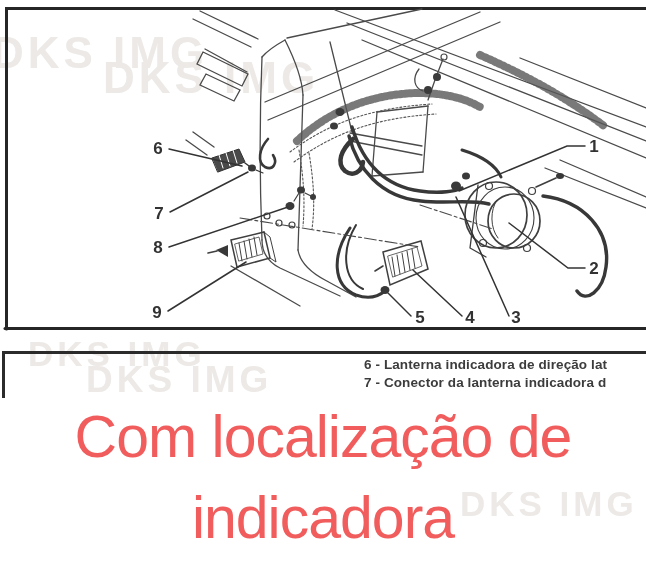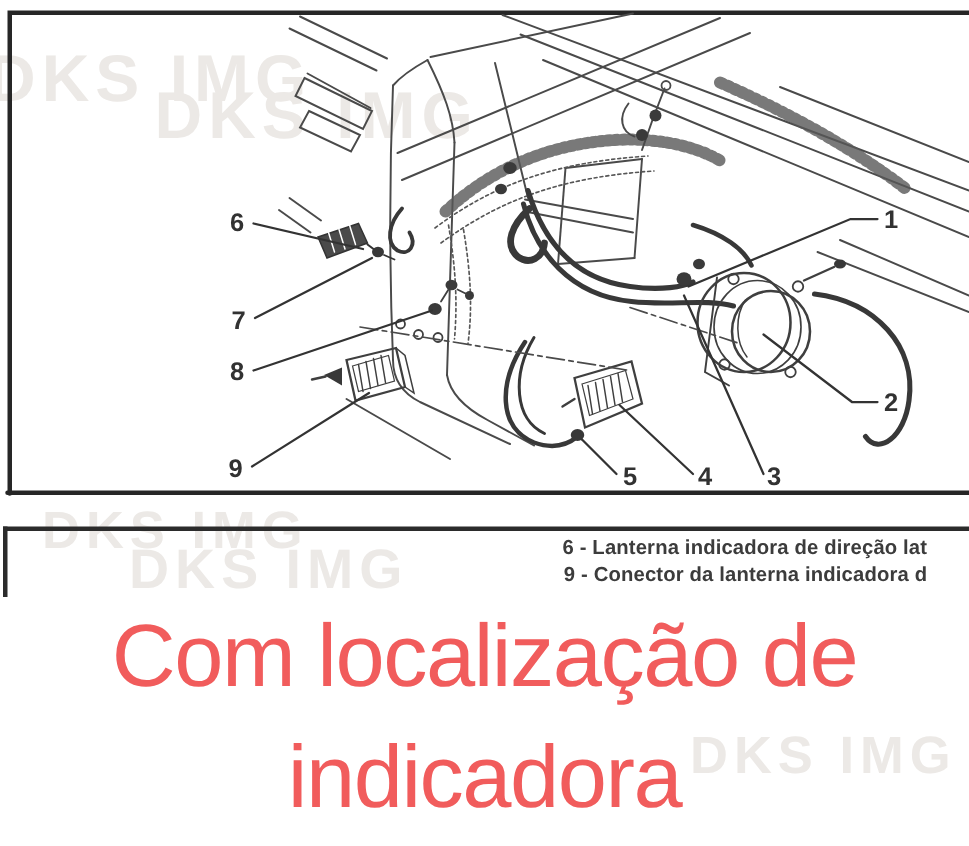--- a/index.html
+++ b/index.html
@@ -16,21 +16,21 @@
   .wm3{left:28px;top:334px;font-size:35px;}
   .wm4{left:86px;top:359px;font-size:37px;}
   .wm5{left:460px;top:484px;font-size:35px;}
   svg.diagram{position:absolute;left:0;top:0;z-index:2;}
   .legend{position:absolute;left:0;top:348px;width:646px;height:52px;z-index:3;}
   .legend-topline{position:absolute;left:2px;top:3px;right:0;height:3px;background:#2b2b2b;}
   .legend-leftline{position:absolute;left:2px;top:3px;width:3px;height:47px;background:#2b2b2b;}
   .legend-col{position:absolute;top:8px;font-size:13.5px;font-weight:700;color:#3c3c3c;
     line-height:18px;white-space:nowrap;letter-spacing:.1px;}
   .legend-col.left{left:10px;}
-  .legend-col.right{left:375px;text-align:right;}
+  .legend-col.right{left:364px;}
   .caption{
     position:absolute;left:0;top:397px;width:646px;z-index:4;text-align:center;
     font-weight:400;font-size:59px;line-height:81px;letter-spacing:-1px;
     font-family:"Liberation Sans",sans-serif;
   }
   .callout-num{font:bold 17px "Liberation Sans",sans-serif;fill:#323232;}
 </style>
 </head>
 <body>
 
@@ -187,21 +187,21 @@
       <text class="callout-num" x="158" y="253">8</text>
       <text class="callout-num" x="157" y="318">9</text>
     </g>
   </svg>
 
   <div class="legend">
     <div class="legend-topline"></div>
     <div class="legend-leftline"></div>
     <div class="legend-col right">
       <div>6 - Lanterna indicadora de direção lat</div>
-      <div>9 - Conector da lanterna indicadora d</div>
+      <div>7 - Conector da lanterna indicadora d</div>
     </div>
   </div>
 
   <div class="caption" style="color: rgb(241, 92, 92);">
     <div>Com localização de</div>
     <div>indicadora</div>
   </div>
 
 </div>
 

